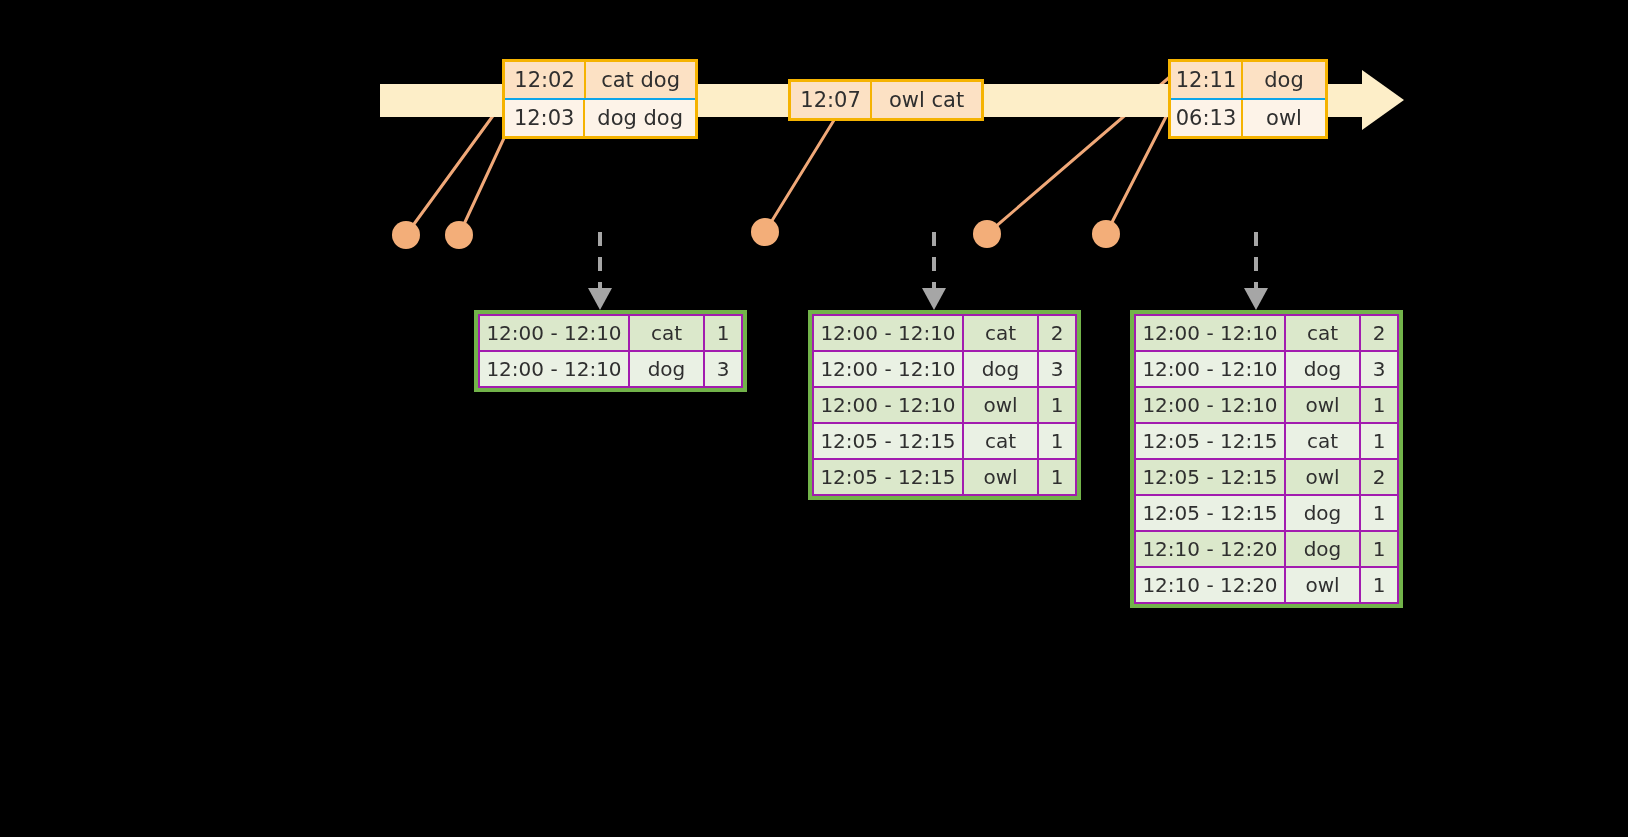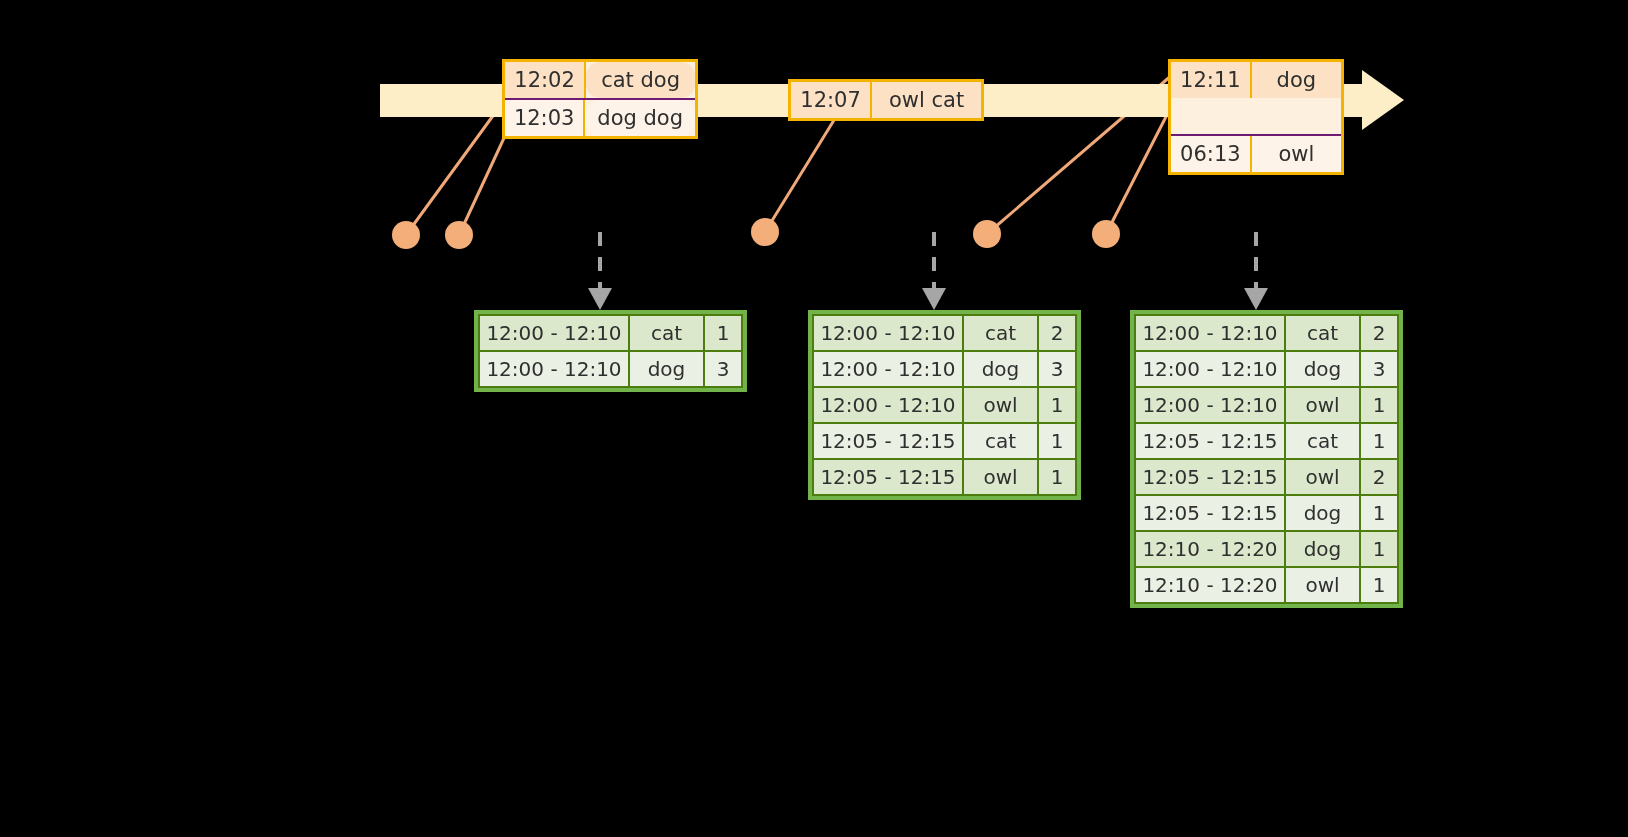--- a/index.html
+++ b/index.html
@@ -59,21 +59,21 @@
     display: flex;
     flex-direction: column;
     background: #fdf0df;
   }
   .event-row {
     display: flex;
     flex-direction: row;
     align-items: stretch;
   }
   .event-row + .event-row {
-    border-top: 2px solid #701a75;
+    border-top: 2px solid #0ea5e9;
   }
   .event-cell {
     display: flex;
     align-items: center;
     justify-content: center;
     font-size: 21px;
     color: #2f2f2f;
     line-height: 1;
     height: 36px;
     box-sizing: border-box;
@@ -83,32 +83,32 @@
     border-right: 2px solid #f5b301;
   }
   .event-cell.words {
     flex: 1 1 auto;
     padding: 0 12px;
   }
   .event-row.r0 .event-cell { background: #fce1c4; }
   .event-row.r1 .event-cell { background: #fdf3e8; }
 
   #box-a { left: 502px; top: 59px; width: 196px; justify-content: center; }
-  #box-a .event-cell.words { width: 112px; border-radius: 14px; }
+  #box-a .event-cell.words { width: 112px; }
   #box-b { left: 788px; top: 79px; width: 196px; }
   #box-b .event-cell.words { width: 112px; }
-  #box-c { left: 1168px; top: 59px; width: 176px; gap: 36px; }
+  #box-c { left: 1168px; top: 59px; width: 160px; }
   #box-c .event-cell.words { width: 92px; }
 
   
   .result-table {
     position: absolute;
     border: 4px solid #72b34a;
     box-sizing: border-box;
-    background: #4d7c0f;
+    background: #a21caf;
     display: flex;
     flex-direction: column;
     padding: 2px;
     gap: 2px;
   }
   .result-row {
     display: flex;
     flex-direction: row;
     gap: 2px;
     height: 34px;

